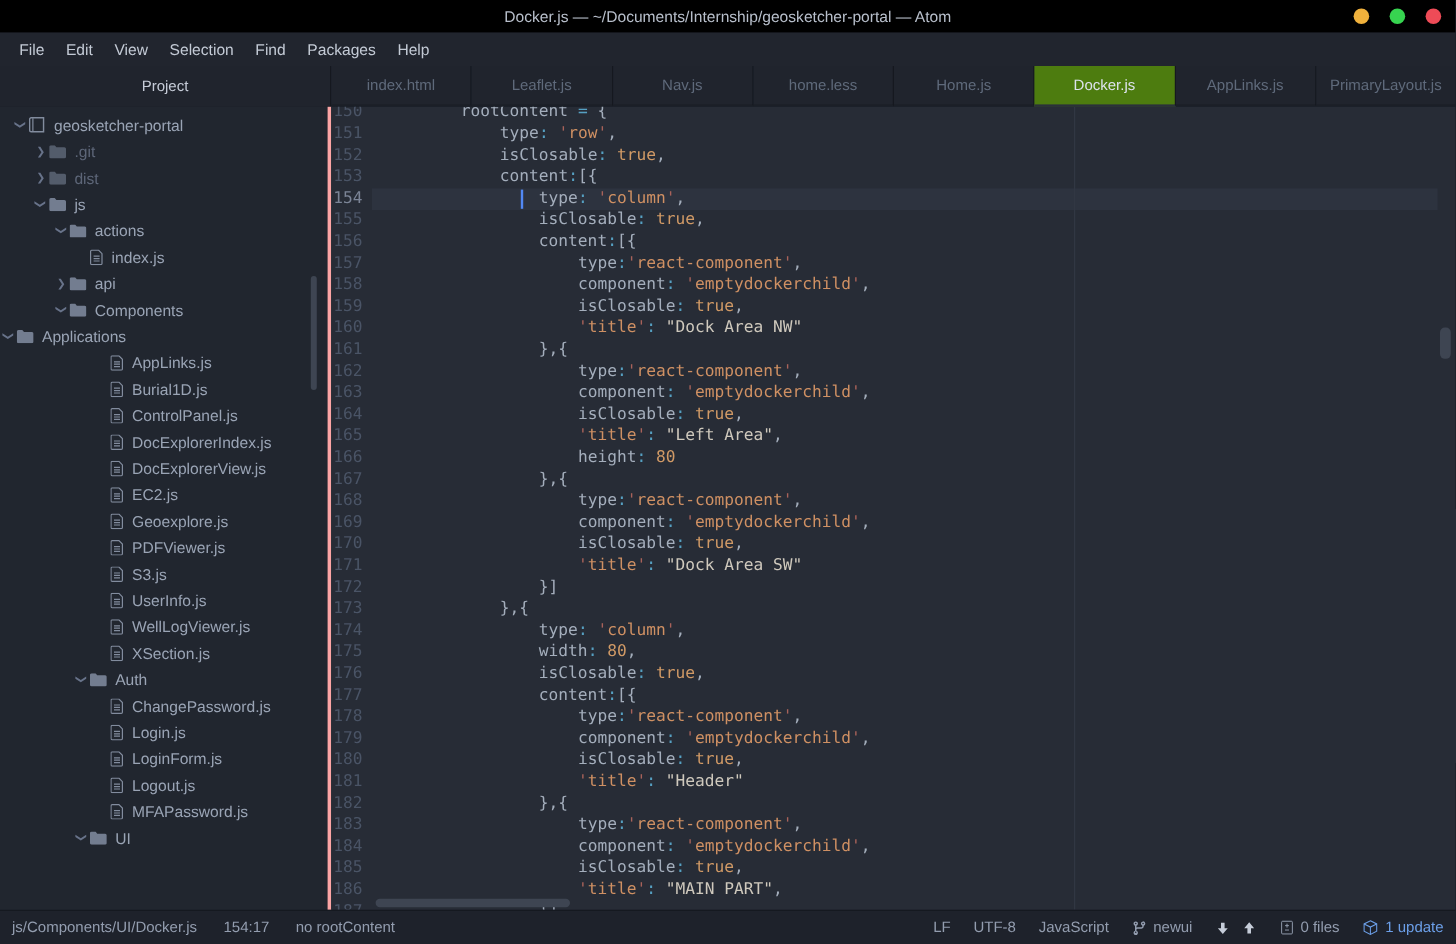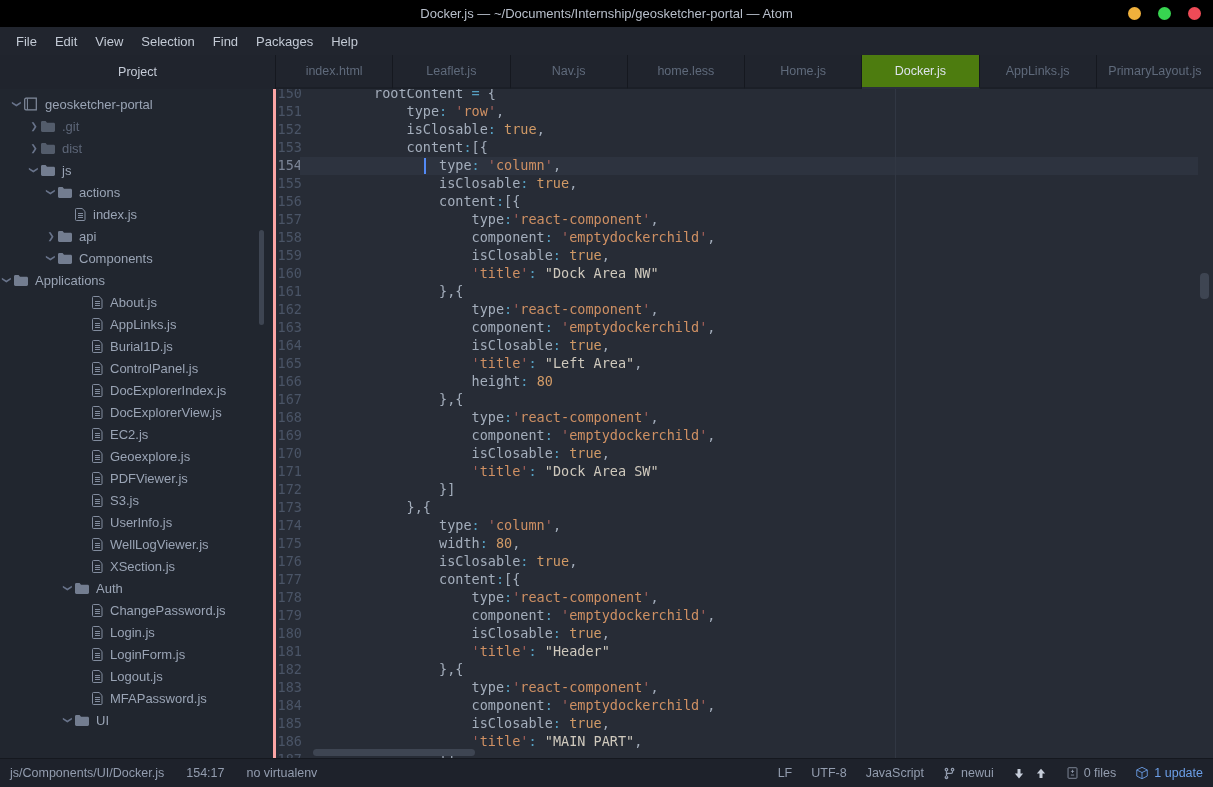--- a/index.html
+++ b/index.html
@@ -48,21 +48,21 @@
   .tree-row.dimmed svg { opacity:.62; }
   .tree-scrollbar { position:absolute; right:9px; top:141px; width:5px; height:95px;
                     border-radius:3px; background:#3e4552; }
 
   
   .editor { flex:1; position:relative; background:#272c36; overflow:hidden; }
   .gutter { position:absolute; left:0; top:-4px; width:34px; }
   .gutter .ln { height:18px; line-height:18px; text-align:right; padding-right:8px;
                 color:#4a5466; font:13.5px "DejaVu Sans Mono",monospace; }
   .gutter .ln.active { color:#7b8496; }
-  .code { position:absolute; left:24px; right:15px; top:-4px; }
+  .code { position:absolute; left:34px; right:15px; top:-4px; }
   .code-line { height:18px; line-height:18px; white-space:pre; padding-left:9px;
                position:relative; font:13.5px "DejaVu Sans Mono",monospace; }
   .code-line.active { background:#2d333f; }
   .tk-k { color:#a4aebc; }
   .tk-p { color:#a4aebc; }
   .tk-c { color:#56a0c2; }
   .tk-q { color:#a8625a; }
   .tk-s { color:#cf9063; }
   .tk-d { color:#cfc9bd; }
   .tk-n { color:#d19a66; }
@@ -203,30 +203,20 @@
             <span class="tree-label">Components</span>
           </div>
           <div class="tree-row" style="">
             <span class="chev expanded">❯</span>
             <span class="ticon">
               <svg width="14" height="11" viewBox="0 0 14 11">
                 <path fill="#737d90" d="M0 1.4C0 .6.6 0 1.4 0h3.2L6 1.7h6.6c.8 0 1.4.6 1.4 1.4v6.5c0 .8-.6 1.4-1.4 1.4H1.4C.6 11 0 10.4 0 9.6Z"></path>
               </svg>
             </span>
             <span class="tree-label">Applications</span>
-          </div>
-          <div class="tree-row" style="padding-left: 78px;">
-            <span class="spacer"></span>
-            <span class="ticon">
-              <svg width="11" height="13" viewBox="0 0 11 13">
-                <path fill="none" stroke="#828c9e" d="M1.5.5h5.6l2.9 2.9v8.1a1 1 0 0 1-1 1h-7.5a1 1 0 0 1-1-1v-10a1 1 0 0 1 1-1Z"></path>
-                <path fill="none" stroke="#828c9e" d="M3 5.5h5M3 7.5h5M3 9.5h5"></path>
-              </svg>
-            </span>
-            <span class="tree-label">About.js</span>
           </div>
           <div class="tree-row" style="padding-left: 78px;">
             <span class="spacer"></span>
             <span class="ticon">
               <svg width="11" height="13" viewBox="0 0 11 13">
                 <path fill="none" stroke="#828c9e" d="M1.5.5h5.6l2.9 2.9v8.1a1 1 0 0 1-1 1h-7.5a1 1 0 0 1-1-1v-10a1 1 0 0 1 1-1Z"></path>
                 <path fill="none" stroke="#828c9e" d="M3 5.5h5M3 7.5h5M3 9.5h5"></path>
               </svg>
             </span>
             <span class="tree-label">AppLinks.js</span>
@@ -497,21 +487,21 @@
       <div class="wrap-guide"></div>
       <div class="editor-vscrollbar"></div>
       <div class="editor-hscrollbar"></div>
     </div>
   </div>
 
   <div class="statusbar">
     <div class="status-left">
       <span class="seg">js/Components/UI/Docker.js</span>
       <span class="seg">154:17</span>
-      <span class="seg">no virtualenv</span>
+      <span class="seg">no rootContent</span>
     </div>
     <div class="status-right">
       <span class="seg">LF</span>
       <span class="seg">UTF-8</span>
       <span class="seg">JavaScript</span>
       <span class="seg">
         <svg width="13" height="13" viewBox="0 0 16 16" fill="currentColor">
             <path d="M11.75 2.5a.75.75 0 1 0 0 1.5.75.75 0 0 0 0-1.5Zm-2.25.75a2.25 2.25 0 1 1 3 2.122V6A2.5 2.5 0 0 1 10 8.5H6a1 1 0 0 0-1 1v1.128a2.251 2.251 0 1 1-1.5 0V5.372a2.25 2.25 0 1 1 1.5 0v1.836A2.493 2.493 0 0 1 6 7h4a1 1 0 0 0 1-1v-.628A2.25 2.25 0 0 1 9.5 3.25Zm-6 0a.75.75 0 1 0 1.5 0 .75.75 0 0 0-1.5 0Zm.75 8.25a.75.75 0 1 0 0 1.5.75.75 0 0 0 0-1.5Z"></path>
           </svg>
         <span>newui</span>

